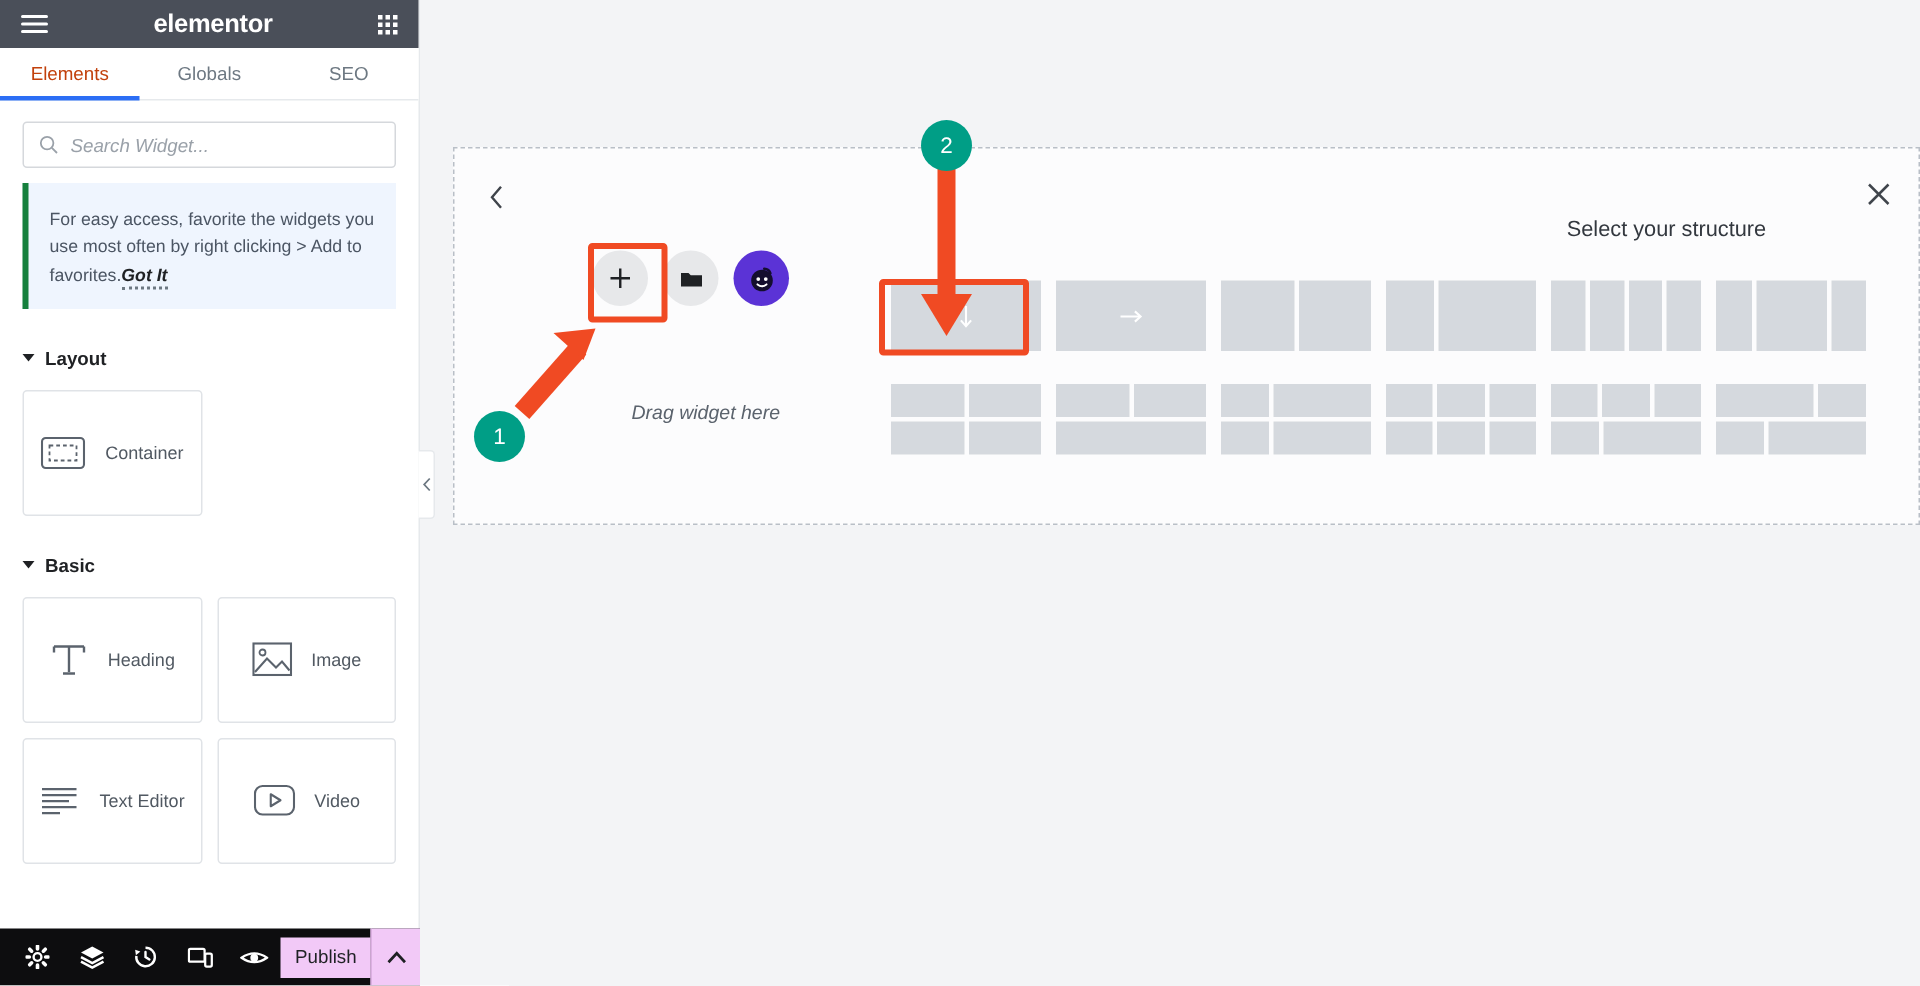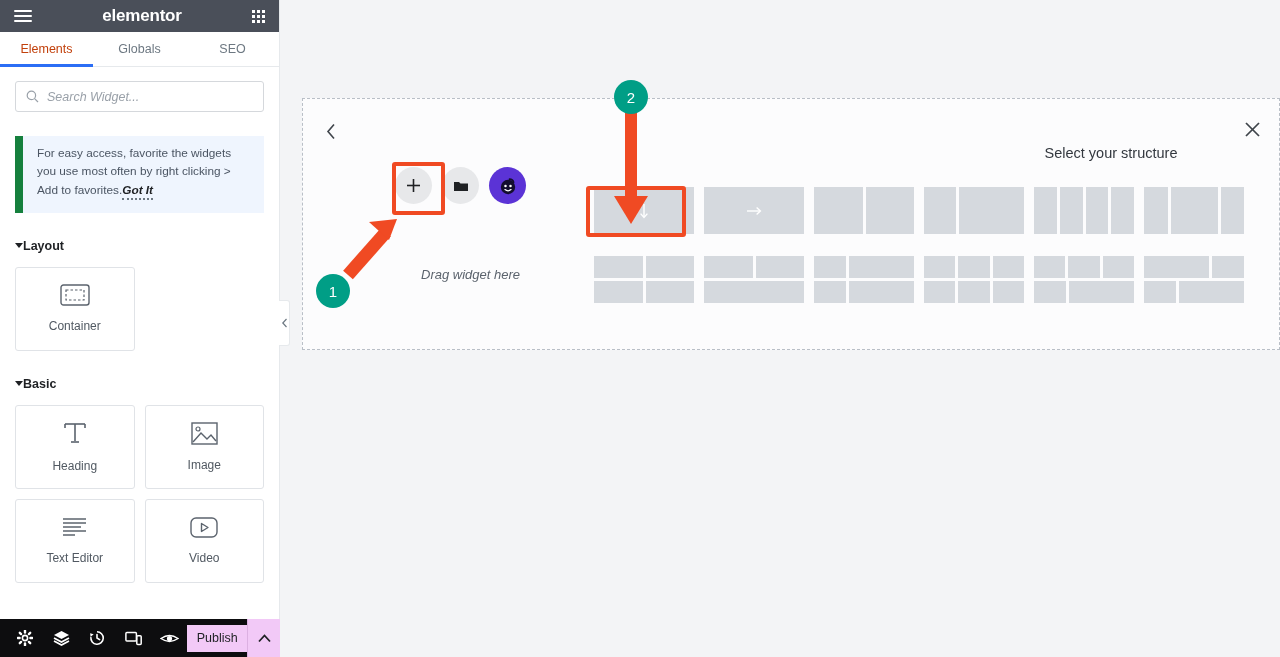--- a/index.html
+++ b/index.html
@@ -49,39 +49,39 @@
     border: 1px solid #d5d8dc; border-radius: 3px; padding: 0 10px;
   }
   .search-box svg { flex-shrink: 0; }
   .search-box input {
     border: none; outline: none; font-size: 12.5px; width: 100%;
     font-family: "Liberation Sans", sans-serif; font-style: italic; color: #3f444b;
   }
   .search-box input::placeholder { color: #9aa1a9; font-style: italic; }
 
   .notice {
-    margin: 24px 15px 0 15px; background: #eff5fe; border-left: 8px solid #15803d;
-    padding: 8px 14px 14px 14px; font-size: 11.8px; line-height: 1.55; color: #4b5563;
+    margin: 10px 15px 0 15px; background: #eff5fe; border-left: 4px solid #15803d;
+    padding: 15px 14px 14px 14px; font-size: 11.8px; line-height: 1.55; color: #4b5563;
   }
   .notice b {
     color: #1f2124; font-weight: bold; font-style: italic;
     border-bottom: 2px dotted #6d7882; padding-bottom: 1px; cursor: pointer;
   }
 
   .sections { overflow: hidden; flex: 1; }
   .section-title {
-    display: flex; align-items: center; 
+    display: flex; align-items: center; gap: 7px;
     font-size: 12.5px; font-weight: bold; color: #1f2124;
     padding: 26px 15px 0 15px; cursor: pointer;
   }
   .caret { width: 0; height: 0; border-left: 4px solid transparent; border-right: 4px solid transparent; border-top: 5px solid #1f2124; }
   .widget-grid { display: grid; grid-template-columns: 1fr 1fr; gap: 10px; padding: 14px 15px 0 15px; }
   .widget {
     border: 1px solid #e0e3e7; border-radius: 3px; height: 84px;
-    display: flex; flex-direction: column; align-items: center; justify-content: center;
+    display: flex; flex-direction: row; align-items: center; justify-content: center;
     gap: 13px; cursor: pointer; background: #fff;
   }
   .widget-label { font-size: 12px; color: #515962; }
   .widget svg { display: block; }
 
   .collapse-tab {
     position: absolute; right: -11px; top: 300px; width: 11px; height: 46px;
     background: #fff; border: 1px solid #e6e9ec; border-left: none;
     border-radius: 0 3px 3px 0; display: flex; align-items: center;
     justify-content: center; cursor: pointer; z-index: 6;

